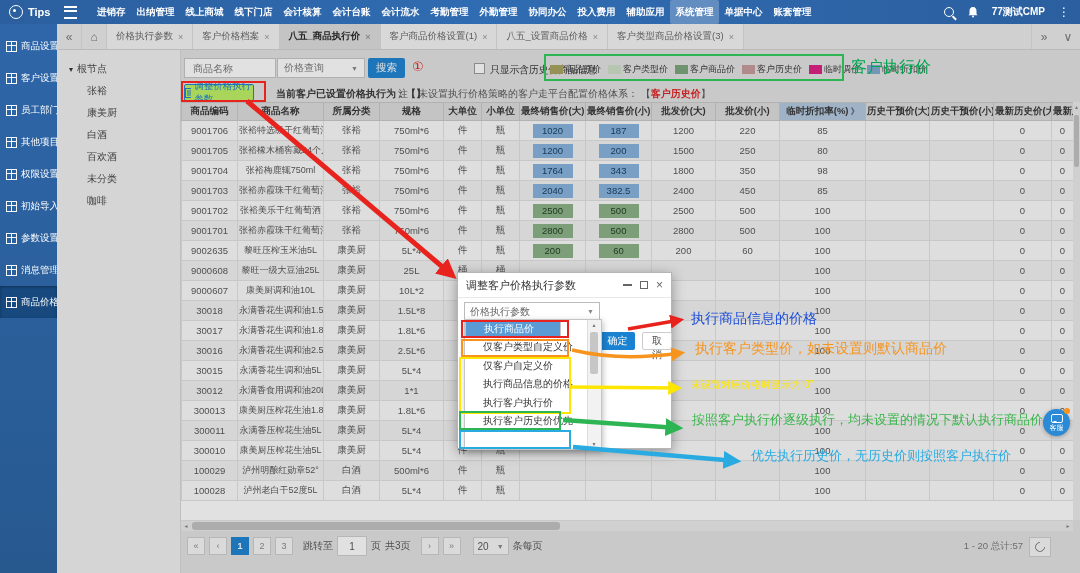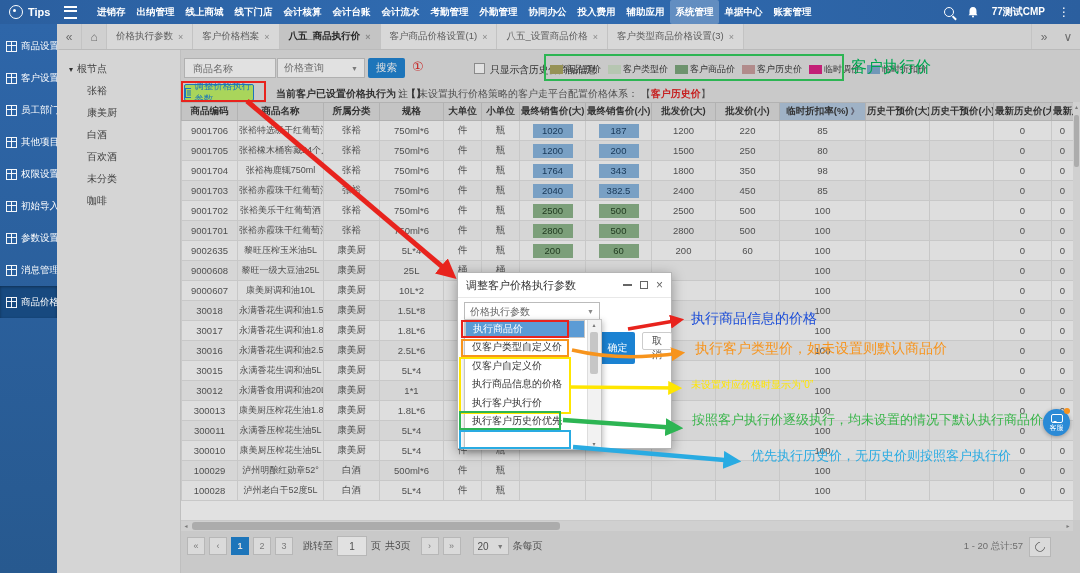--- a/index.html
+++ b/index.html
@@ -108,25 +108,25 @@
   .modal{position:absolute;left:457px;top:272px;width:215px;height:177px;background:#fff;border:1px solid #b5b5b5;
          box-shadow:0 3px 12px rgba(0,0,0,.35);z-index:40;box-sizing:border-box}
   .mhead{height:24px;border-bottom:1px solid #e8e8e8;display:flex;align-items:center;padding:0 8px}
   .mtitle{font-size:11px;font-weight:normal;color:#333}
   .mctrls{margin-left:auto;display:flex;align-items:center;gap:8px;color:#666}
   .mc-min{width:9px;height:2px;background:#666;cursor:pointer}
   .mc-max{width:8px;height:8px;border:1.3px solid #666;box-sizing:border-box;cursor:pointer}
   .mc-x{font-size:12px;line-height:1;cursor:pointer}
   .msel{position:absolute;left:6px;top:29px;width:136px;height:19px;border:1px solid #bbb;font-size:10px;color:#666;
         display:flex;align-items:center;justify-content:space-between;padding:0 5px;box-sizing:border-box;cursor:pointer;background:#fff}
-  .mok{position:absolute;left:142px;top:59px;width:35px;height:32px;background:#1b82d2;color:#fff;font-size:10px;border:none;border-radius:2px;cursor:pointer}
+  .mok{position:absolute;left:142px;top:59px;width:35px;height:18px;background:#1b82d2;color:#fff;font-size:10px;border:none;border-radius:2px;cursor:pointer}
   .mcancel{position:absolute;left:184px;top:59px;width:30px;height:18px;background:#fff;color:#555;font-size:10px;border:1px solid #ccc;border-radius:2px;cursor:pointer}
   .dlist{position:absolute;left:6px;top:46px;width:138px;height:131px;background:#fff;border:1px solid #c5c5c5;
          box-shadow:1px 2px 6px rgba(0,0,0,.25);box-sizing:border-box}
-  .opt{height:18.4px;line-height:18.4px;font-size:10px;color:#333;padding-left:7px;width:120px;overflow:hidden;white-space:nowrap;cursor:pointer}
+  .opt{height:18.4px;line-height:18.4px;font-size:10px;color:#333;padding-left:18px;width:96px;overflow:hidden;white-space:nowrap;cursor:pointer}
   .opt.sel{background:#5b9bd5;color:#fff}
   .dsb{position:absolute;right:0;top:0;width:13px;height:129px;background:#f2f2f2;border-left:1px solid #ddd}
   .dsb .a{position:absolute;left:0;width:12px;height:10px;font-size:6px;color:#777;text-align:center;line-height:10px}
   .dsb .a.up{top:0}.dsb .a.dn{bottom:0}
   .dsb .th{position:absolute;left:2px;top:12px;width:8px;height:42px;background:#c6c6c6;border-radius:2px}
 
   
   .kefu{position:absolute;left:1043px;top:409px;width:27px;height:27px;border-radius:50%;background:#2a8ad6;z-index:45;
         display:flex;flex-direction:column;align-items:center;justify-content:center;cursor:pointer;box-shadow:0 1px 4px rgba(0,0,0,.3)}
   .kefu .bub{width:10px;height:7px;border:1.2px solid #fff;border-radius:2px;position:relative;margin-bottom:1px}

